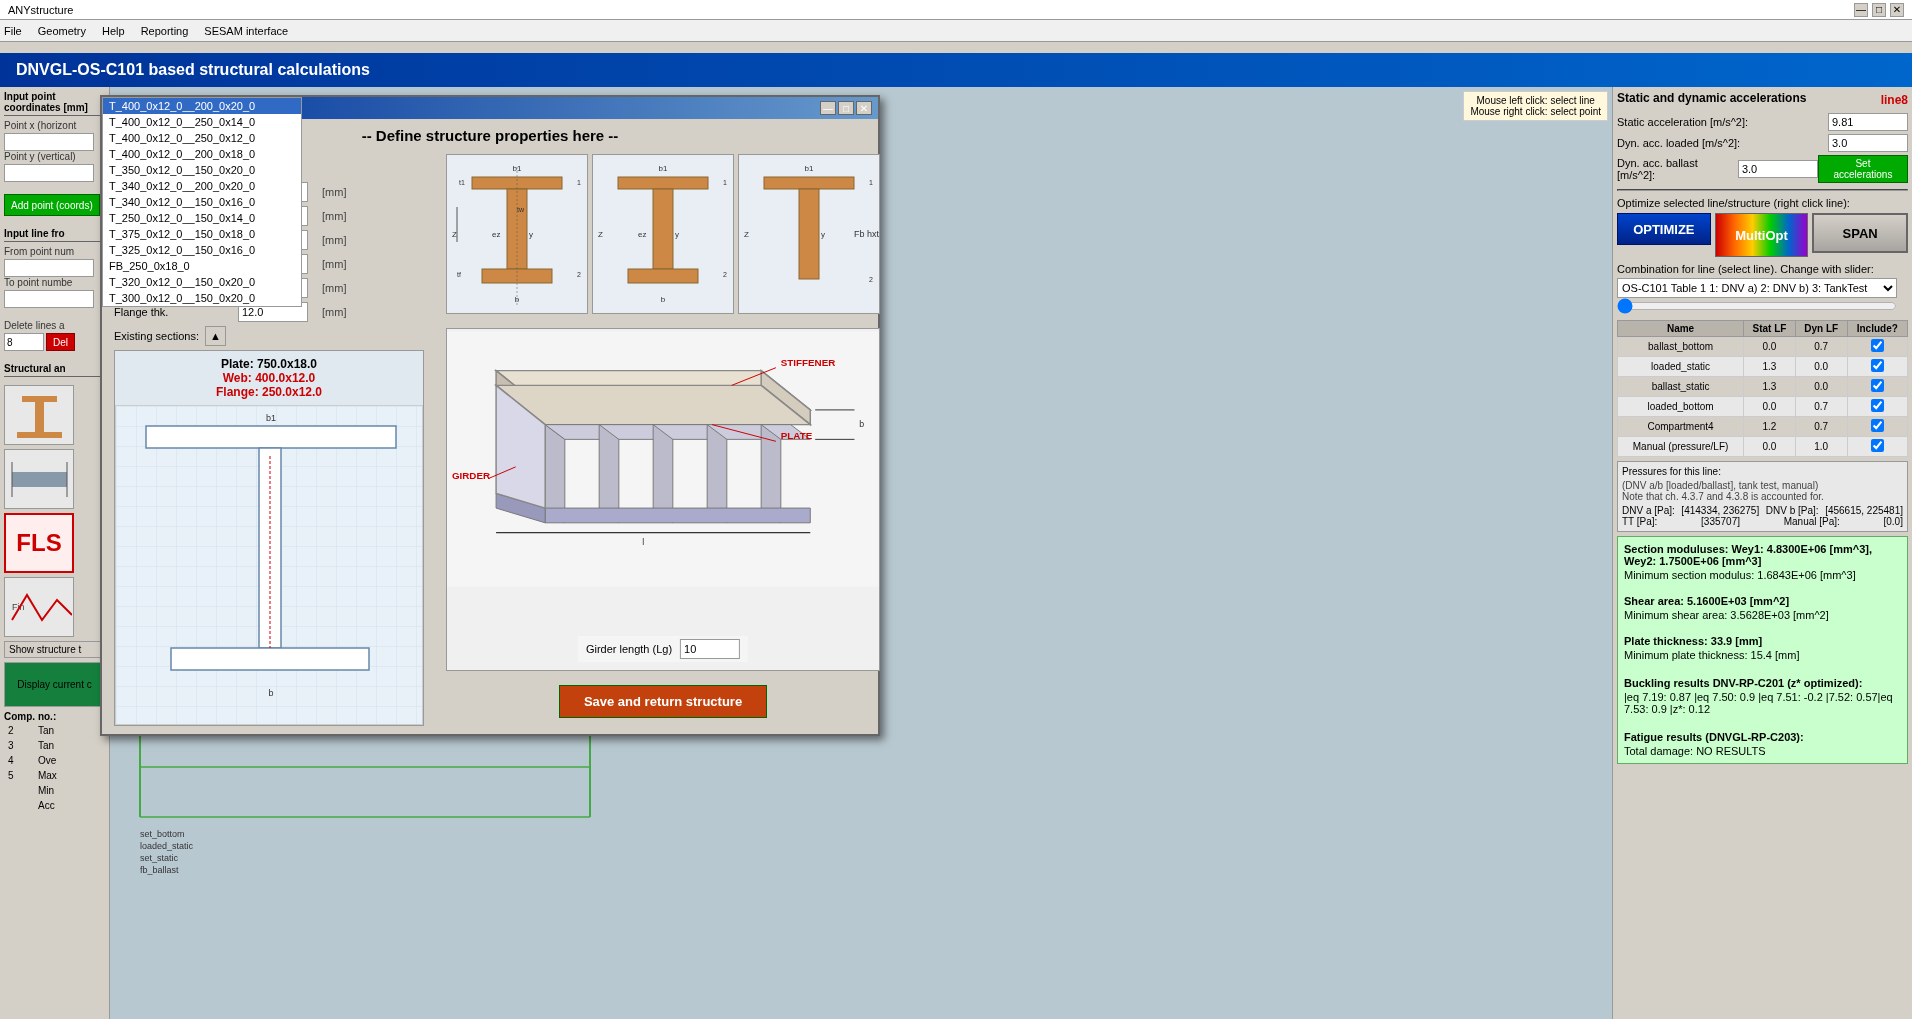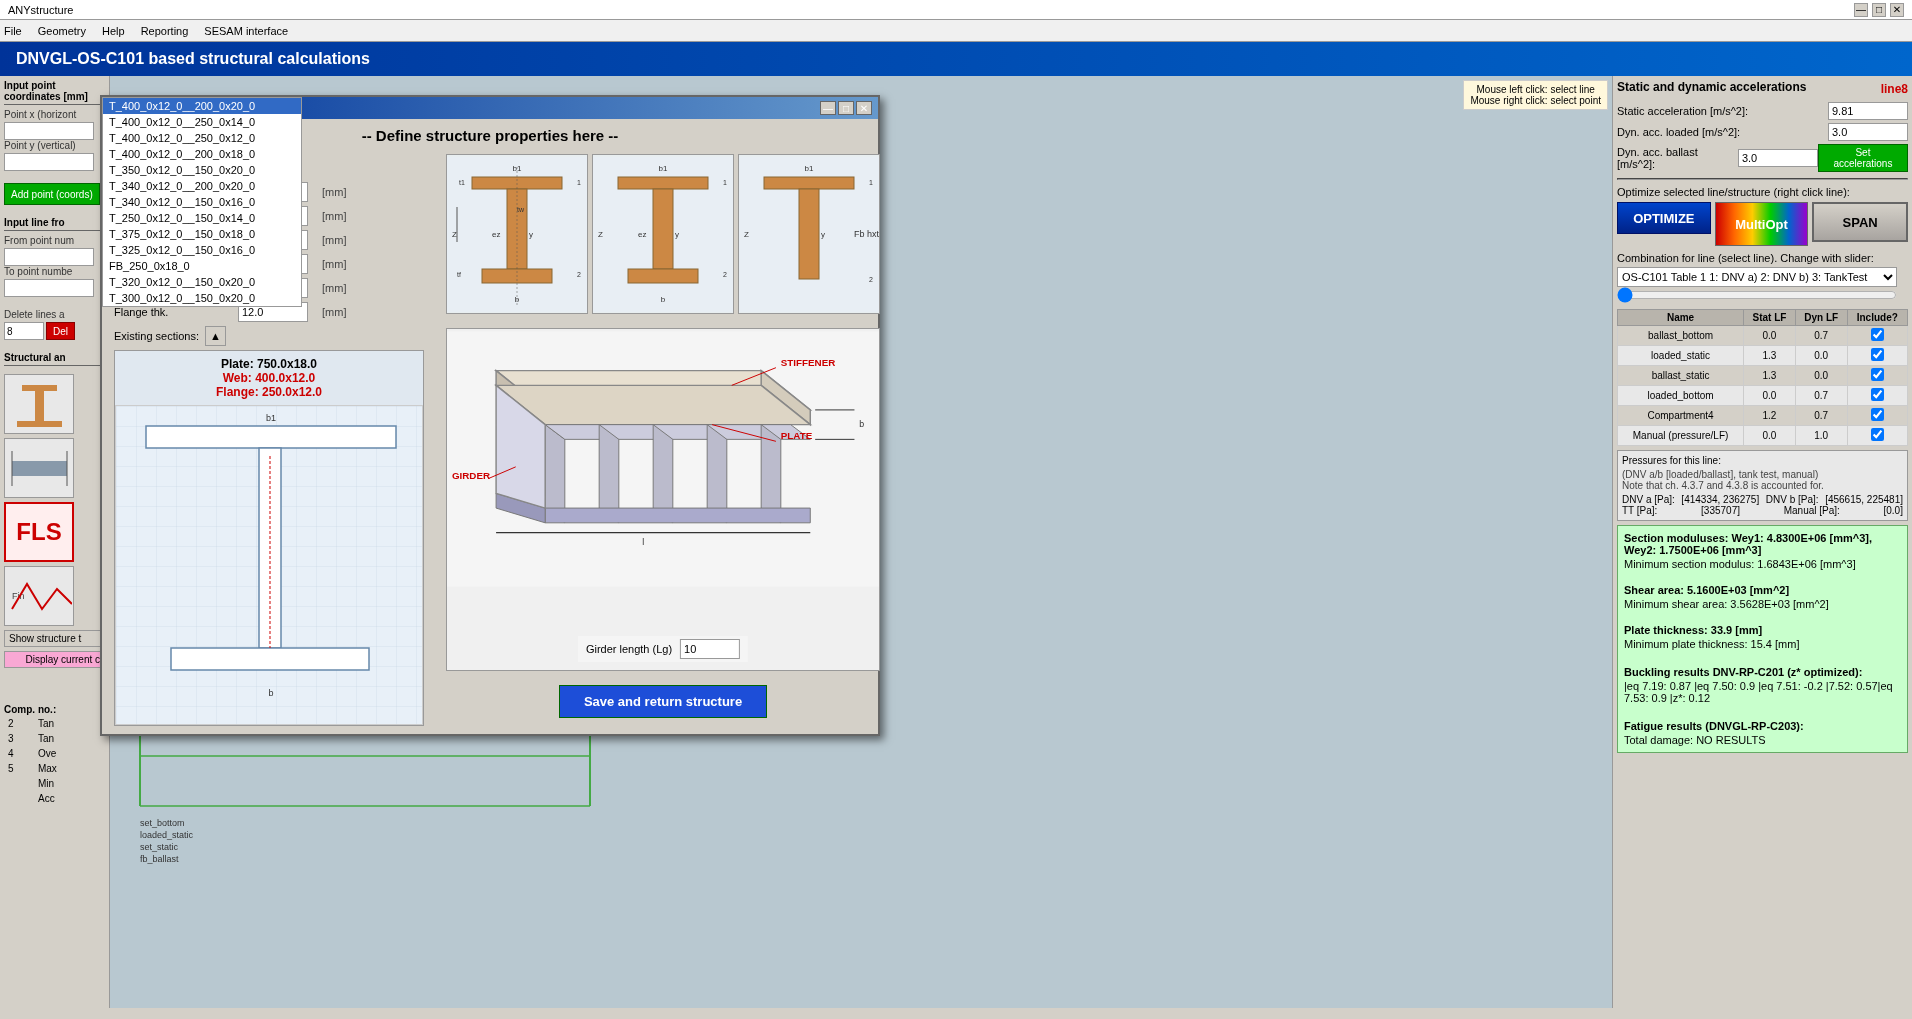--- a/index.html
+++ b/index.html
@@ -7,37 +7,37 @@
     
     
     .menubar { background: #f0f0f0; border-bottom: 1px solid #999; padding: 2px 4px; display: flex; align-items: center; gap: 16px; height: 22px; }
     .menubar-item { font-size: 11px; cursor: pointer; color: #000; }
     .app-title-bar { background: #ffffff; border-bottom: 1px solid #999; padding: 2px 8px; display: flex; align-items: center; justify-content: space-between; height: 20px; }
     .app-title { font-size: 11px; }
     .win-controls { display: flex; gap: 4px; }
     .win-btn { width: 14px; height: 14px; font-size: 10px; border: 1px solid #999; background: #d4d0c8; cursor: pointer; display: flex; align-items: center; justify-content: center; }
 
     
-    .title-bar { background: linear-gradient(to right, #003399, #0066cc); color: white; font-size: 16px; font-weight: bold; padding: 8px 16px; height: 34px; display: flex; align-items: center; }
+    .title-bar { background: linear-gradient(to right, #003399, #0066cc); color: white; font-size: 16px; font-weight: bold; padding: 8px 16px; height: 34px; display: flex; align-items: center; margin-top: 11px; }
 
     
     .main-container { display: flex; height: calc(1019px - 87px); }
 
     
     .left-panel { width: 110px; background: #d4d0c8; border-right: 1px solid #999; padding: 4px; flex-shrink: 0; }
     .section-header { font-size: 10px; font-weight: bold; color: #000; margin-bottom: 4px; border-bottom: 1px solid #666; padding-bottom: 2px; }
     .label-row { font-size: 10px; margin-bottom: 2px; color: #333; }
     .input-small { width: 90px; height: 18px; font-size: 10px; border: 1px solid #999; background: white; padding: 1px 2px; }
     .btn-green { background: #00aa00; color: white; border: 1px solid #006600; font-size: 10px; padding: 2px 6px; cursor: pointer; height: 22px; }
     .btn-red { background: #cc0000; color: white; border: 1px solid #880000; font-size: 10px; padding: 2px 6px; cursor: pointer; height: 18px; }
     .section-icon-area { margin-top: 8px; }
     .icon-box { width: 70px; height: 60px; border: 1px solid #999; background: #e8e8e8; margin-bottom: 4px; display: flex; align-items: center; justify-content: center; overflow: hidden; }
     .fls-box { width: 70px; height: 60px; border: 2px solid #cc0000; background: #ffeeee; display: flex; align-items: center; justify-content: center; font-size: 24px; font-weight: bold; color: #cc0000; margin-bottom: 4px; }
     .show-structure-btn { background: #d4d0c8; border: 1px solid #999; font-size: 10px; padding: 2px 4px; cursor: pointer; width: 100%; text-align: left; margin-bottom: 4px; }
-    .display-current-btn { background: #f9a8d4; border: 1px solid #999; font-size: 10px; padding: 2px 4px; cursor: pointer; width: 100%; text-align: right; margin-bottom: 4px; }
+    .display-current-btn { background: #15803d; border: 1px solid #999; font-size: 10px; padding: 16px 4px; cursor: pointer; width: 100%; text-align: center; margin-bottom: 4px; }
     .comp-table { font-size: 10px; width: 100%; }
     .comp-table td { padding: 1px 2px; }
 
     
     .center-area { flex: 1; background: #c0c8d0; position: relative; overflow: hidden; }
     
     
     .right-panel { width: 300px; background: #d4d0c8; border-left: 1px solid #999; padding: 4px; flex-shrink: 0; overflow-y: auto; }
 
     
@@ -71,21 +71,21 @@
     
     
     .view-3d { flex: 1; background: #f0f0f0; border: 1px solid #999; position: relative; }
     
     
     .existing-sections-area { position: absolute; z-index: 300; background: white; border: 1px solid #999; }
     .existing-section-item { padding: 2px 6px; font-size: 11px; cursor: pointer; white-space: nowrap; }
     .existing-section-item.selected { background: #316ac5; color: white; }
     
     
-    .save-btn { background: #1d4ed8; color: white; border: 1px solid #006600; font-size: 13px; font-weight: bold; padding: 8px 24px; cursor: pointer; display: block; margin: 8px auto; }
+    .save-btn { background: #c2410c; color: white; border: 1px solid #006600; font-size: 13px; font-weight: bold; padding: 8px 24px; cursor: pointer; display: block; margin: 8px auto; }
     
     
     .rpanel-title { font-size: 12px; font-weight: bold; margin-bottom: 4px; }
     .rpanel-row { display: flex; align-items: center; justify-content: space-between; margin-bottom: 3px; font-size: 11px; }
     .rpanel-input { width: 80px; height: 18px; font-size: 11px; border: 1px solid #999; background: white; padding: 1px 3px; }
     .set-btn { background: #00aa00; color: white; border: 1px solid #006600; font-size: 10px; padding: 2px 6px; cursor: pointer; }
     .opt-row { display: flex; gap: 4px; margin-bottom: 6px; }
     .opt-btn { flex: 1; background: linear-gradient(to bottom, #0044cc, #002288); color: white; border: 1px solid #001166; font-size: 13px; font-weight: bold; padding: 4px; cursor: pointer; text-align: center; height: 32px; display: flex; align-items: center; justify-content: center; }
     .multiopt-btn { flex: 1; background: linear-gradient(to right, #cc0000, #ff6600, #ffcc00, #00cc00, #0066cc, #9900cc); color: white; border: 1px solid #666; font-size: 13px; font-weight: bold; padding: 4px; cursor: pointer; text-align: center; height: 44px; display: flex; align-items: center; justify-content: center; }
     .span-btn { flex: 1; background: linear-gradient(to bottom, #d4d0c8, #a8a4a0); color: #000; border: 2px solid #666; font-size: 13px; font-weight: bold; padding: 4px; cursor: pointer; text-align: center; height: 40px; display: flex; align-items: center; justify-content: center; }
@@ -189,21 +189,21 @@
       <div class="icon-box">
         <svg width="65" height="55" viewBox="0 0 65 55">
           <text x="5" y="30" font-size="9" fill="#444">Fin</text>
           <polyline points="5,40 20,15 35,40 50,20 65,35" stroke="#cc0000" stroke-width="2" fill="none"></polyline>
         </svg>
       </div>
     </div>
     <button class="show-structure-btn">Show structure t</button>
     <button class="display-current-btn">Display current c</button>
     <div class="comp-table">
-      <div style="font-size:10px;font-weight:bold;margin-top:32px;">Comp. no.:</div>
+      <div style="font-size:10px;font-weight:bold;">Comp. no.:</div>
       <table style="font-size:10px;width:100%;">
         <tbody>
             <tr>
               <td>2</td>
               <td>Tan</td>
             </tr>
         <tr>
               <td>3</td>
               <td>Tan</td>
             </tr>

